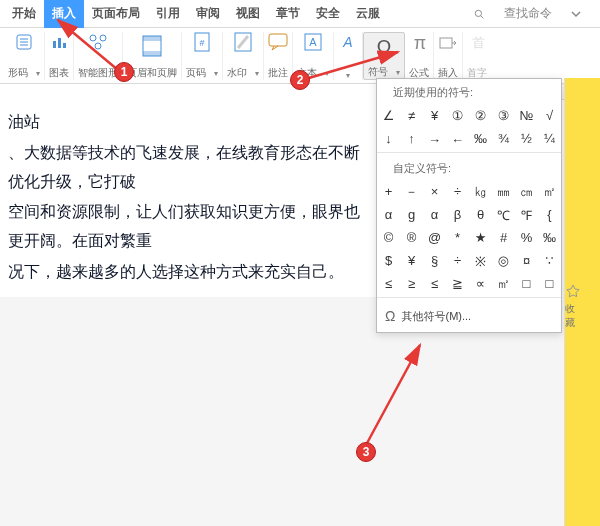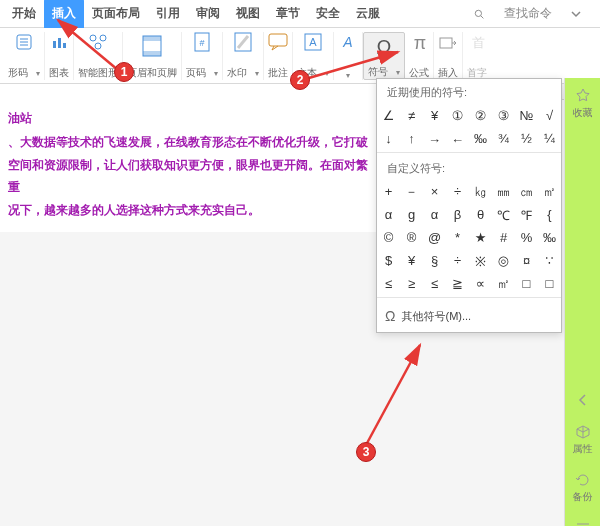--- a/index.html
+++ b/index.html
@@ -14,32 +14,32 @@
   .chev { width: 10px; height: 10px; }
 
   .ribbon { display: flex; align-items: flex-start; background: #fff; border-bottom: 1px solid #d9d9d9; height: 56px; padding: 4px 4px 0 4px; font-size: 11px; color: #555; }
   .rgroup { display: flex; flex-direction: column; align-items: center; padding: 0 4px; border-right: 1px solid #eee; height: 48px; justify-content: space-between; }
   .rgroup .ico { width: 20px; height: 20px; display: flex; align-items: center; justify-content: center; }
   .rgroup .lbl { font-size: 10px; color: #666; white-space: nowrap; display: flex; align-items: center; gap: 8px; }
   .rgroup.big .ico { width: 28px; height: 28px; }
   .rgroup.sym { background: #f0f0f0; border: 1px solid #ccc; border-radius: 2px; }
   .caret { font-size: 8px; color: #888; }
 
-  .doc-area { position: absolute; left: 0; top: 84px; width: 380px; background: #fff; padding: 24px 8px 8px 8px; font-size: 12px; color: #a21caf; line-height: 1.8; font-weight: bold; }
+  .doc-area { position: absolute; left: 0; top: 84px; width: 380px; background: #fff; padding: 24px 8px 8px 8px; font-size: 16px; color: #0f172a; line-height: 1.8; }
   .ruler { position: absolute; left: 0; top: 84px; right: 0; height: 16px; background: linear-gradient(#f6f6f6,#eaeaea); border-bottom: 1px solid #ccc; }
   .doc-area p { text-indent: 0; margin-bottom: 2px; }
 
   .symbol-panel { position: absolute; right: 38px; top: 78px; width: 186px; background: #fff; border: 1px solid #bbb; box-shadow: 0 2px 8px rgba(0,0,0,.15); font-size: 11px; }
-  .sp-title { padding: 6px 10px 4px; color: #666; }
+  .sp-title { padding: 6px 16px 4px; color: #666; }
   .sp-grid { display: grid; grid-template-columns: repeat(8, 1fr); }
   .sp-cell { aspect-ratio: 1; display: flex; align-items: center; justify-content: center; font-size: 13px; color: #333; border: .5px solid transparent; cursor: pointer; }
   .sp-sep { height: 1px; background: #e4e4e4; margin: 2px 0; }
   .sp-more { display: flex; align-items: center; gap: 6px; padding: 8px; color: #444; cursor: pointer; }
 
-  .right-rail { position: absolute; right: 0; top: 78px; bottom: 0; width: 36px; background: #bef264; border-left: 1px solid #ddd; display: flex; flex-direction: column; align-items: center; gap: 16px; padding-top: 10px; font-size: 10px; color: #777; }
+  .right-rail { position: absolute; right: 0; top: 78px; bottom: 0; width: 36px; background: #fde047; border-left: 1px solid #ddd; display: flex; flex-direction: row; align-items: center; gap: 16px; padding-top: 10px; font-size: 10px; color: #777; }
   .rail-item { display: flex; flex-direction: column; align-items: center; gap: 2px; }
   .rail-ico { width: 16px; height: 16px; }
 
   
   .anno { position: absolute; pointer-events: none; }
   .num-badge { width: 20px; height: 20px; border-radius: 50%; background: #e53935; color: #fff; font-size: 12px; font-weight: bold; display: flex; align-items: center; justify-content: center; position: absolute; border: 1px solid #b71c1c; }
   .arrow-svg { position: absolute; overflow: visible; }
 
   svg { display: block; }
 </style>

